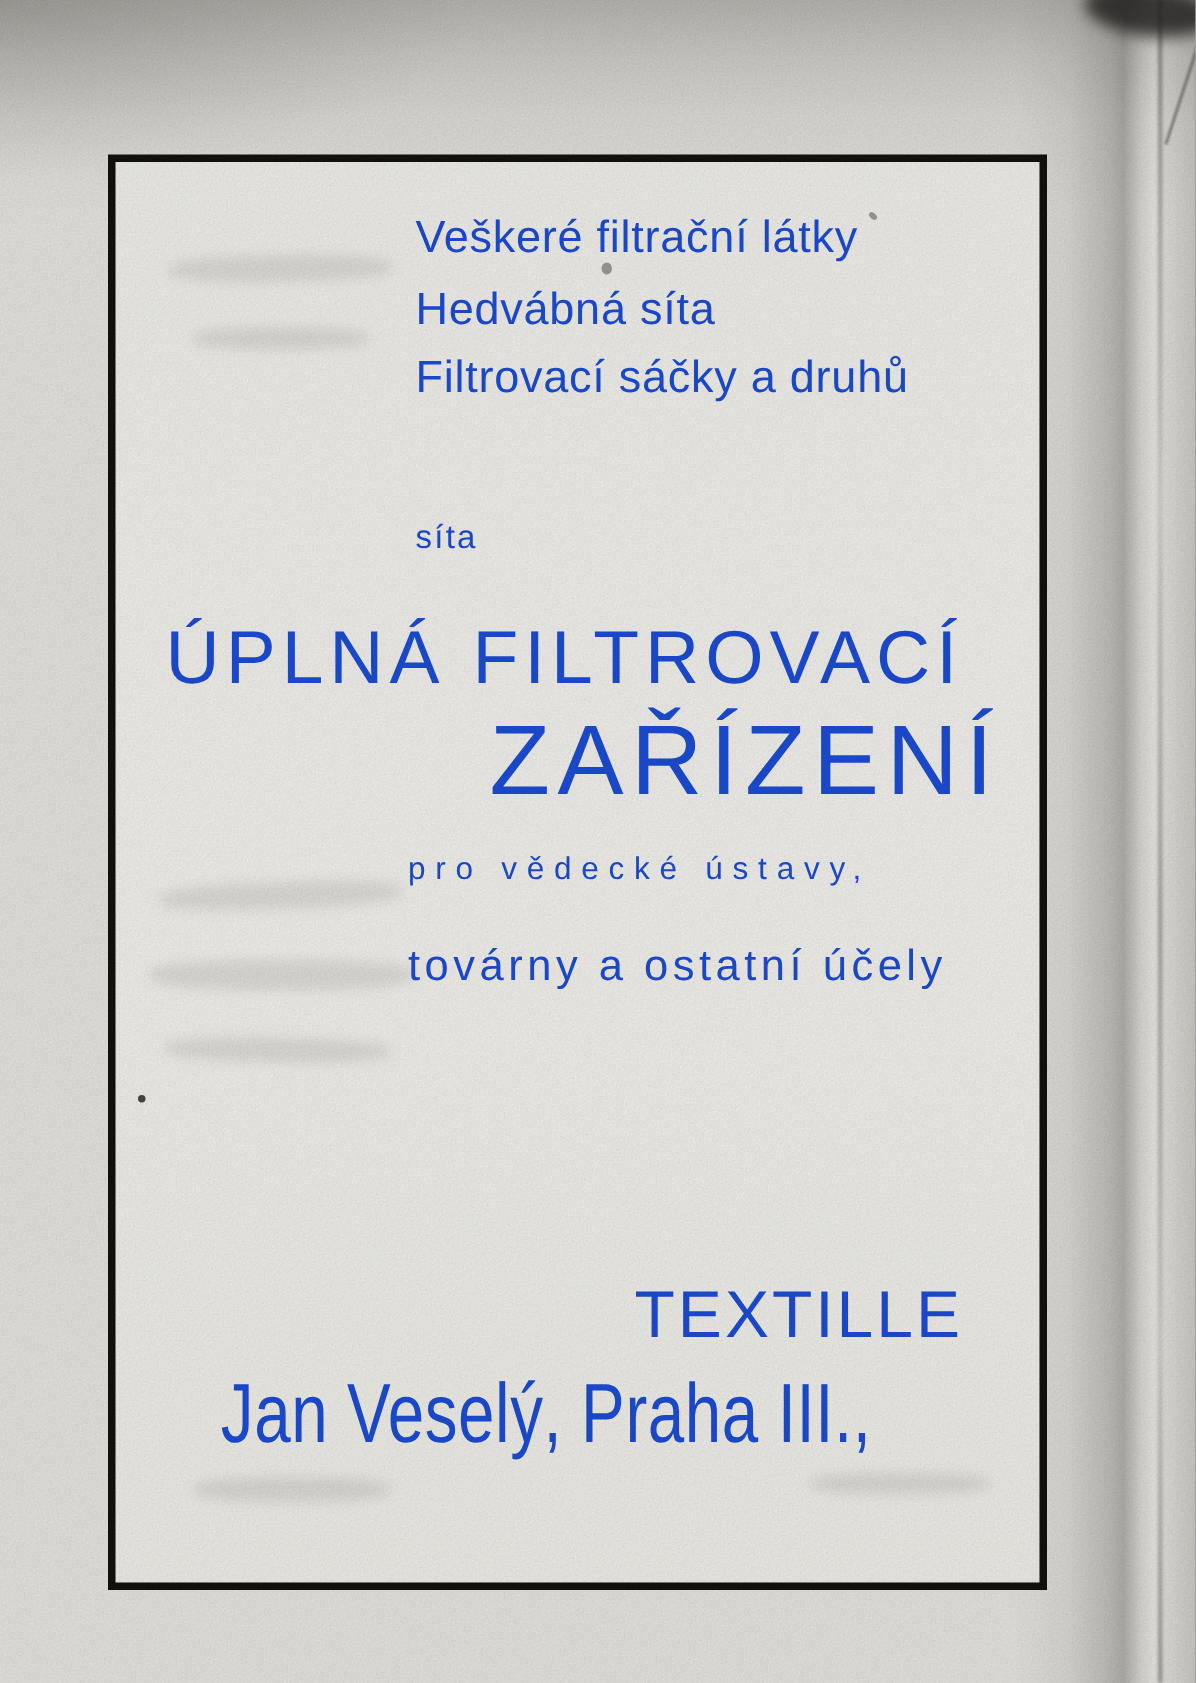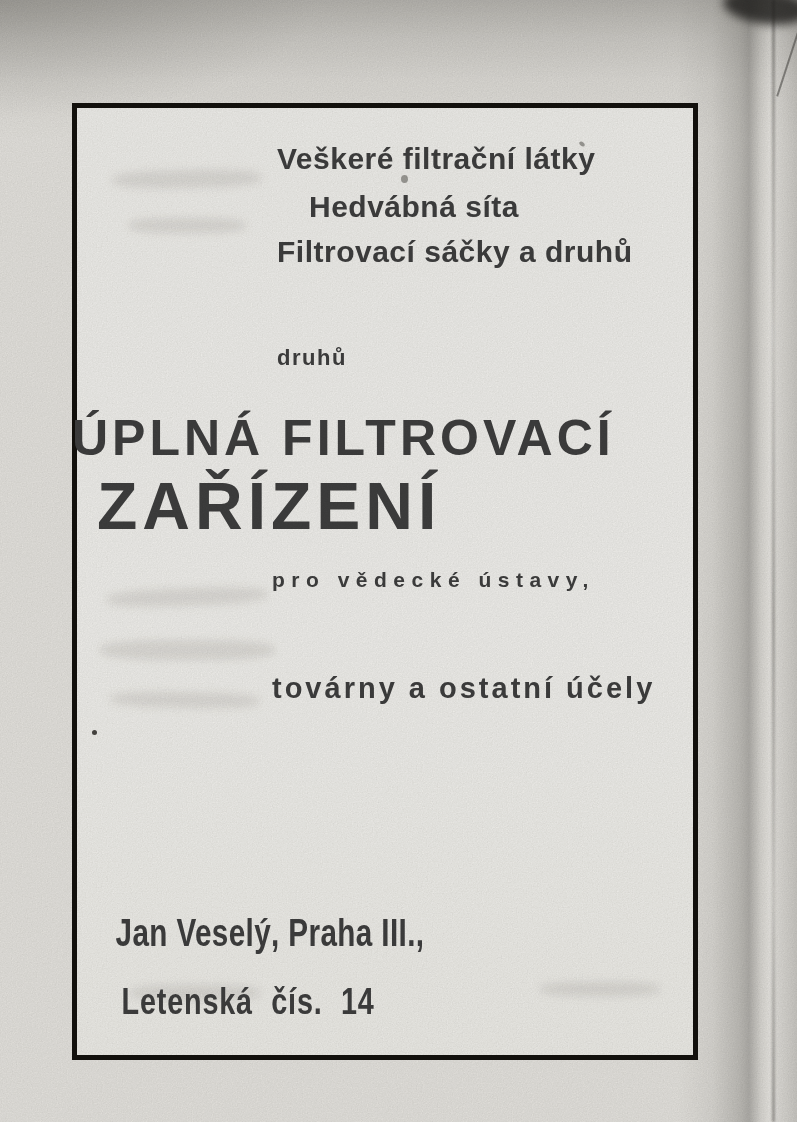--- a/index.html
+++ b/index.html
@@ -72,40 +72,40 @@
     background:rgba(105,102,95,0.14);
     border-radius:40%;
     filter:blur(4px);
     pointer-events:none;
   }
   .speck{position:absolute;border-radius:50%;background:rgba(90,88,82,0.55);pointer-events:none;}
   
   .ln{
     position:absolute;
     white-space:nowrap;
-    color:#404040;
-    font-weight:700;
+    color:#1d4ed8;
+    font-weight:400;
     line-height:1;
     letter-spacing:0.5px;
   }
-  .centered{left:72px;width:570px;text-align:left;}
+  .centered{left:72px;width:570px;text-align:right;}
   .p1,.p2,.p3{left:277px;font-size:30px;letter-spacing:0.5px;}
   .p1{top:144px;}
-  .p2{top:192px;margin-left:32px;}
+  .p2{top:192px;}
   .p3{top:237px;}
   .note{top:282px;left:277px;font-size:23px;letter-spacing:1.3px;}
   .dale{top:347px;left:277px;font-size:22px;letter-spacing:1.5px;}
   .h1{top:413px;font-size:50px;letter-spacing:4px;}
   .h2{top:473px;font-size:66px;letter-spacing:5px;transform:translateX(25px);}
   .a1{top:569px;left:272px;font-size:21px;letter-spacing:6.5px;}
   .a2{top:585px;left:272px;font-size:29px;letter-spacing:1px;}
-  .a3{top:630px;left:272px;font-size:29px;letter-spacing:3px;margin-top:44px;}
+  .a3{top:630px;left:272px;font-size:29px;letter-spacing:3px;}
   .prov{top:751px;left:272px;font-size:20.5px;letter-spacing:2px;}
   .trade{top:855px;font-size:44px;letter-spacing:2px;}
-  .name{top:914px;font-size:38px;}
+  .name{top:914px;font-size:56px;}
   .name .squeeze{display:inline-block;transform:scaleX(0.78);transform-origin:50% 50%;}
   .addr{top:984px;font-size:36px;letter-spacing:1px;word-spacing:12px;transform:translateX(18px);}
   .addr .squeeze{display:inline-block;transform:scaleX(0.80);transform-origin:50% 50%;}
   .grain{position:absolute;left:0;top:0;pointer-events:none;opacity:0.45;}
 </style>
 </head>
 <body>
 
 <div class="page">
 
@@ -126,27 +126,27 @@
   <div class="ghost" style="left:130px;top:985px;width:130px;height:16px;"></div>
   <div class="ghost" style="left:540px;top:982px;width:120px;height:14px;"></div>
 
   <div class="speck" style="left:401px;top:175px;width:7px;height:8px;"></div>
   <div class="speck" style="left:92px;top:730px;width:5px;height:5px;background:rgba(30,28,24,0.8);"></div>
   <div class="speck" style="left:579px;top:142px;width:6px;height:4px;transform:rotate(40deg);"></div>
 
   <div class="ln p1">Veškeré filtrační látky</div>
   <div class="ln p2">Hedvábná síta</div>
   <div class="ln p3">Filtrovací sáčky a druhů</div>
-  <div class="ln dale">druhů</div>
+  <div class="ln dale">síta</div>
   <div class="ln h1 centered">ÚPLNÁ FILTROVACÍ</div>
   <div class="ln h2 centered">ZAŘÍZENÍ</div>
   <div class="ln a1">pro vědecké ústavy,</div>
   <div class="ln a3">továrny a ostatní účely</div>
+  <div class="ln trade centered">TEXTILLE</div>
   <div class="ln name centered"><span class="squeeze">Jan Veselý, Praha III.,</span></div>
-  <div class="ln addr centered"><span class="squeeze">Letenská čís. 14</span></div>
 
   <svg class="grain" width="797" height="1122">
     <filter id="grainf">
       <feTurbulence type="fractalNoise" baseFrequency="0.8" numOctaves="2" stitchTiles="stitch"></feTurbulence>
       <feColorMatrix type="matrix" values="0 0 0 0 0  0 0 0 0 0  0 0 0 0 0  0.35 0.35 0.35 0 0"></feColorMatrix>
     </filter>
     <rect width="797" height="1122" filter="url(#grainf)" opacity="0.35"></rect>
   </svg>
 
 </div>

